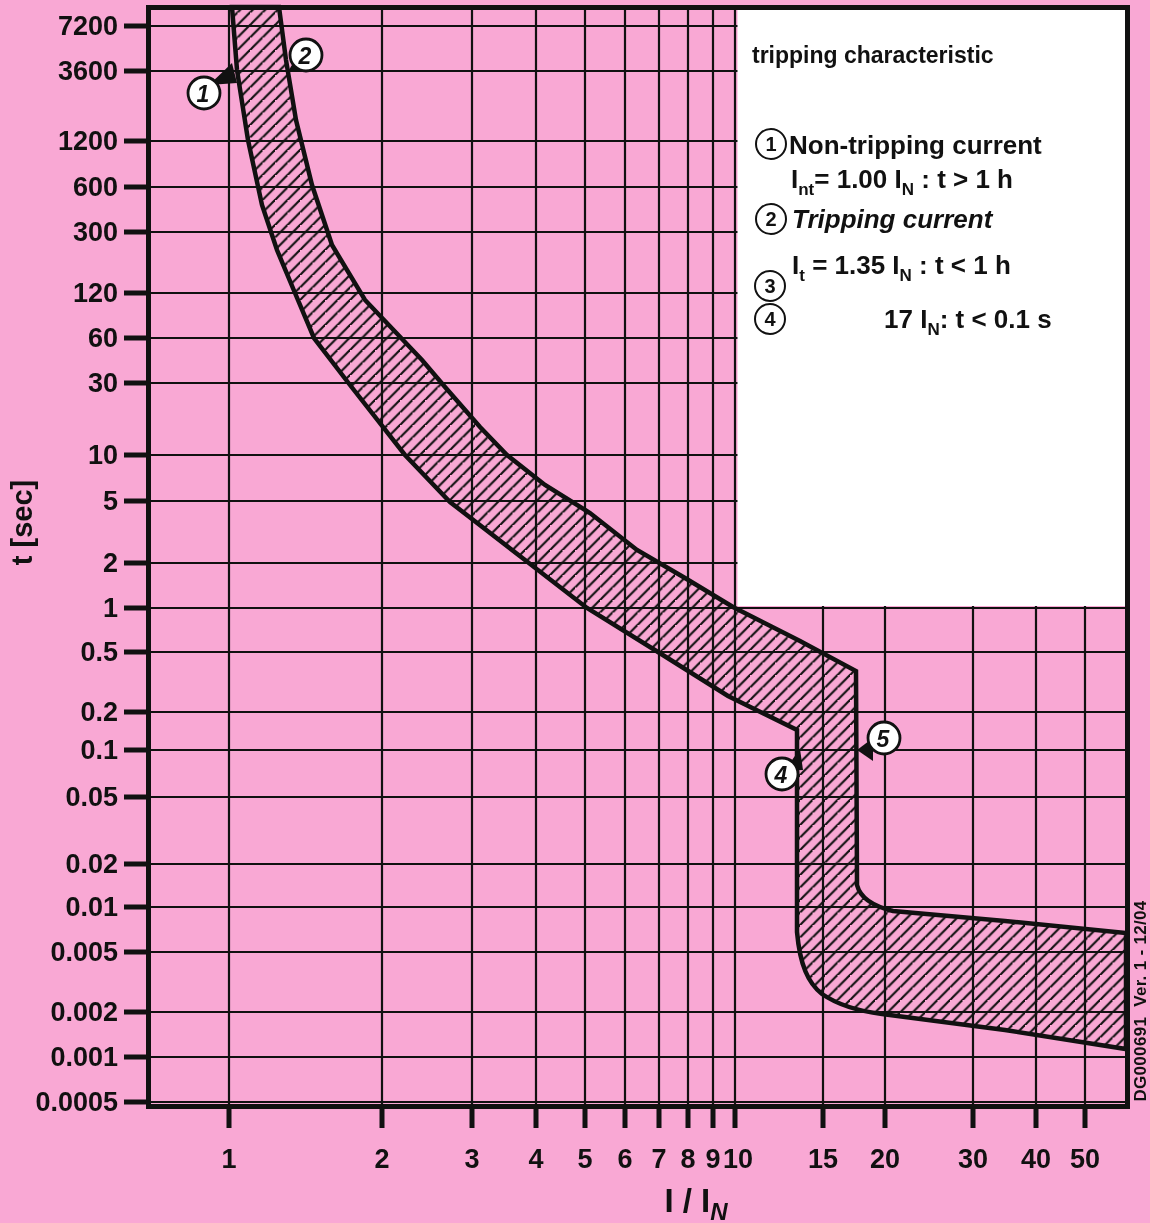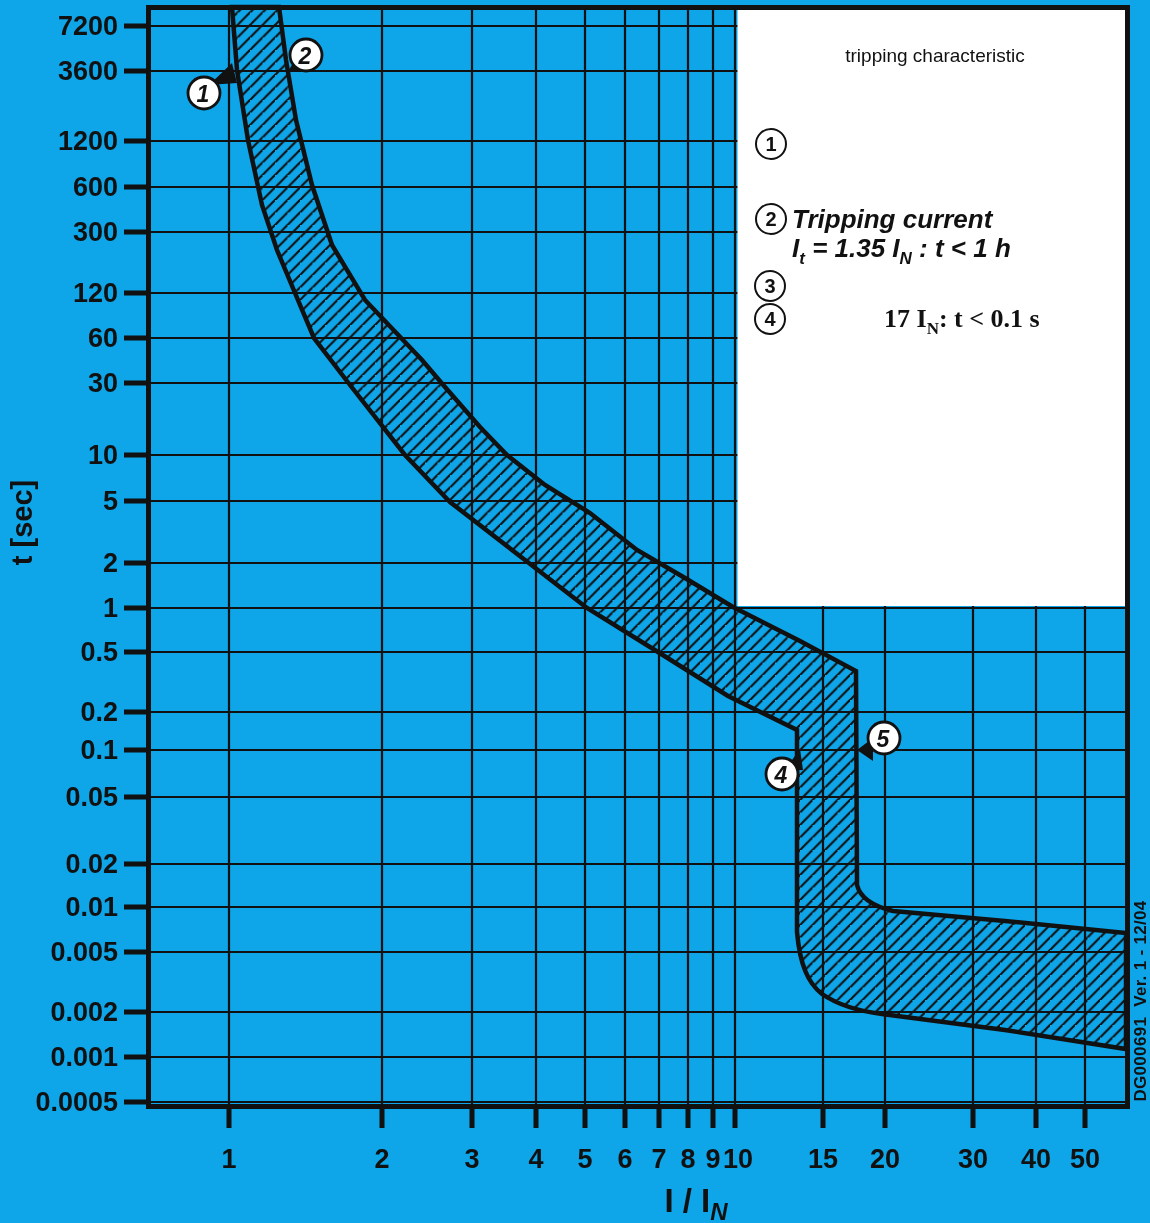--- a/index.html
+++ b/index.html
@@ -1,20 +1,20 @@
 <!DOCTYPE html>
 <html><head>
 <meta charset="utf-8">
 <style>
   html,body{margin:0;padding:0;background:#fff;}
   body{width:1150px;height:1223px;font-family:"Liberation Sans",sans-serif;color:#111;}
-  .page{position:relative;width:1150px;height:1223px;background:#0ea5e9;overflow:hidden;}
+  .page{position:relative;width:1150px;height:1223px;background:#f9a8d4;overflow:hidden;}
   .page svg{position:absolute;left:0;top:0;}
   .ov{position:absolute;}
-  .note-title{font-size:19px;font-weight:400;line-height:31px;text-align:center;color:#111;}
+  .note-title{font-size:23px;font-weight:700;line-height:31px;text-align:left;color:#111;}
   .lg-circle{position:absolute;width:28px;height:28px;border:2.6px solid #111;border-radius:50%;
              display:flex;align-items:center;justify-content:center;font-size:20px;font-weight:700;background:#fff;}
   .lg-text{position:absolute;font-size:26px;font-weight:700;white-space:pre;}
   .sub{font-size:17px;vertical-align:-7px;}
   .axis-y-title{position:absolute;width:140px;text-align:center;font-size:29px;font-weight:700;
                 transform:rotate(-90deg);}
   .x-title{position:absolute;width:140px;text-align:center;font-size:33px;font-weight:700;}
   .x-title .subN{font-style:italic;font-size:24px;vertical-align:-8px;}
   .side-note{position:absolute;width:224px;height:20px;text-align:center;font-size:17px;font-weight:700;
              white-space:pre;transform:rotate(-90deg);letter-spacing:.3px;}
@@ -115,35 +115,37 @@
     </g>
   </svg>
 
   <div class="ov note-title" style="left:752px;top:40px;width:366px;">
     <div>tripping characteristic</div>
   </div>
 
   <div class="lg-circle" style="left:755px;top:128px;">
     <span>1</span>
   </div>
+  <div class="lg-text" style="left:789px;top:130px;">Non-tripping current</div>
+  <div class="lg-text" style="left:791px;top:164px;"><span>I</span><span class="sub">nt</span><span>= 1.00 I</span><span class="sub">N</span><span> : t &gt; 1 h</span></div>
 
   <div class="lg-circle" style="left:755px;top:203px;">
     <span>2</span>
   </div>
   <div class="lg-text" style="left:792px;top:204px;font-style:italic;">Tripping current</div>
-  <div class="lg-text" style="left:792px;top:233px;font-style:italic;"><span>I</span><span class="sub">t</span><span> = 1.35 I</span><span class="sub">N</span><span> : t &lt; 1 h</span></div>
+  <div class="lg-text" style="left:792px;top:250px;"><span>I</span><span class="sub">t</span><span> = 1.35 I</span><span class="sub">N</span><span> : t &lt; 1 h</span></div>
 
   <div class="lg-circle" style="left:754px;top:270px;">
     <span>3</span>
   </div>
 
   <div class="lg-circle" style="left:754px;top:303px;">
     <span>4</span>
   </div>
-  <div class="lg-text" style="left:884px;top:304px;font-family:Liberation Serif, serif;"><span>17 I</span><span class="sub">N</span><span>: t &lt; 0.1 s</span></div>
+  <div class="lg-text" style="left:884px;top:304px;"><span>17 I</span><span class="sub">N</span><span>: t &lt; 0.1 s</span></div>
 
   <div class="axis-y-title" style="left:-48px;top:506px;">t [sec]</div>
 
   <div class="x-title" style="left:626px;top:1182px;"><span>I / I</span><span class="subN">N</span></div>
 
   <div class="side-note" style="left:1029px;top:991px;">DG000691  Ver. 1 - 12/04</div>
 
 </div>
 
 </body></html>

